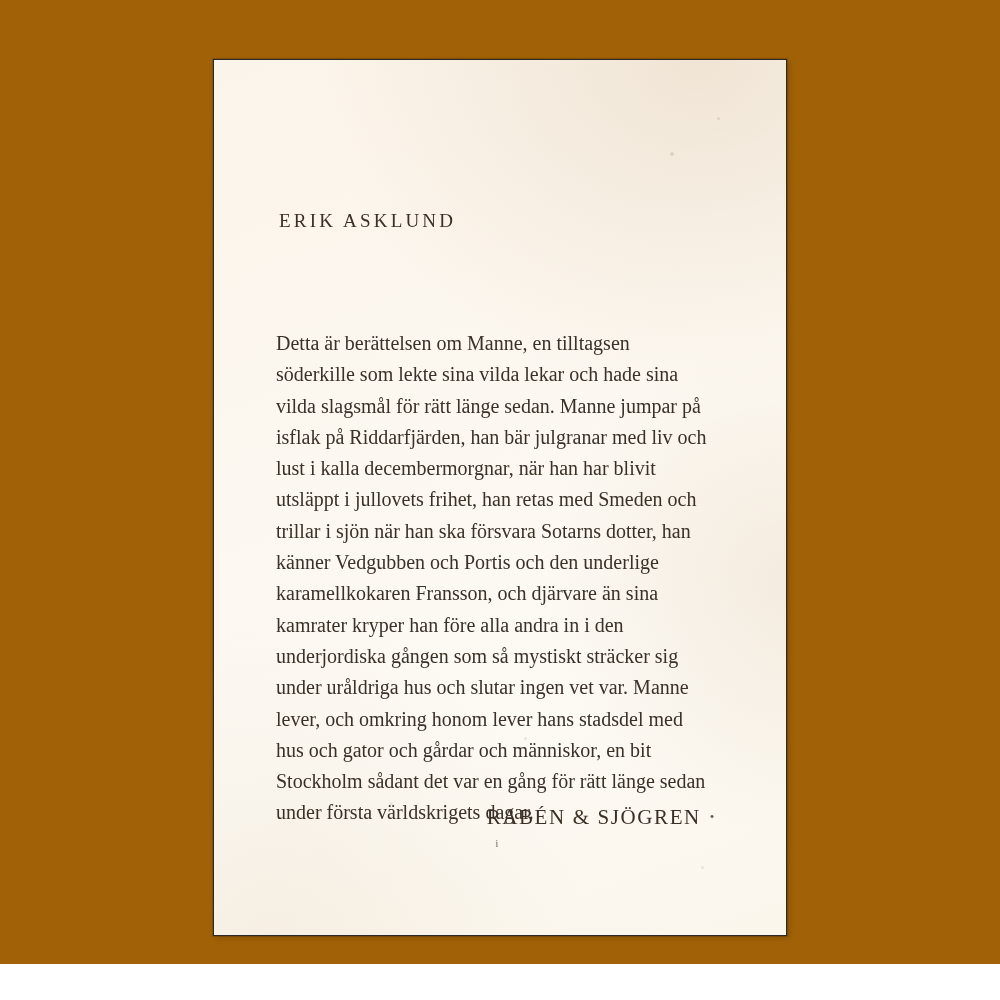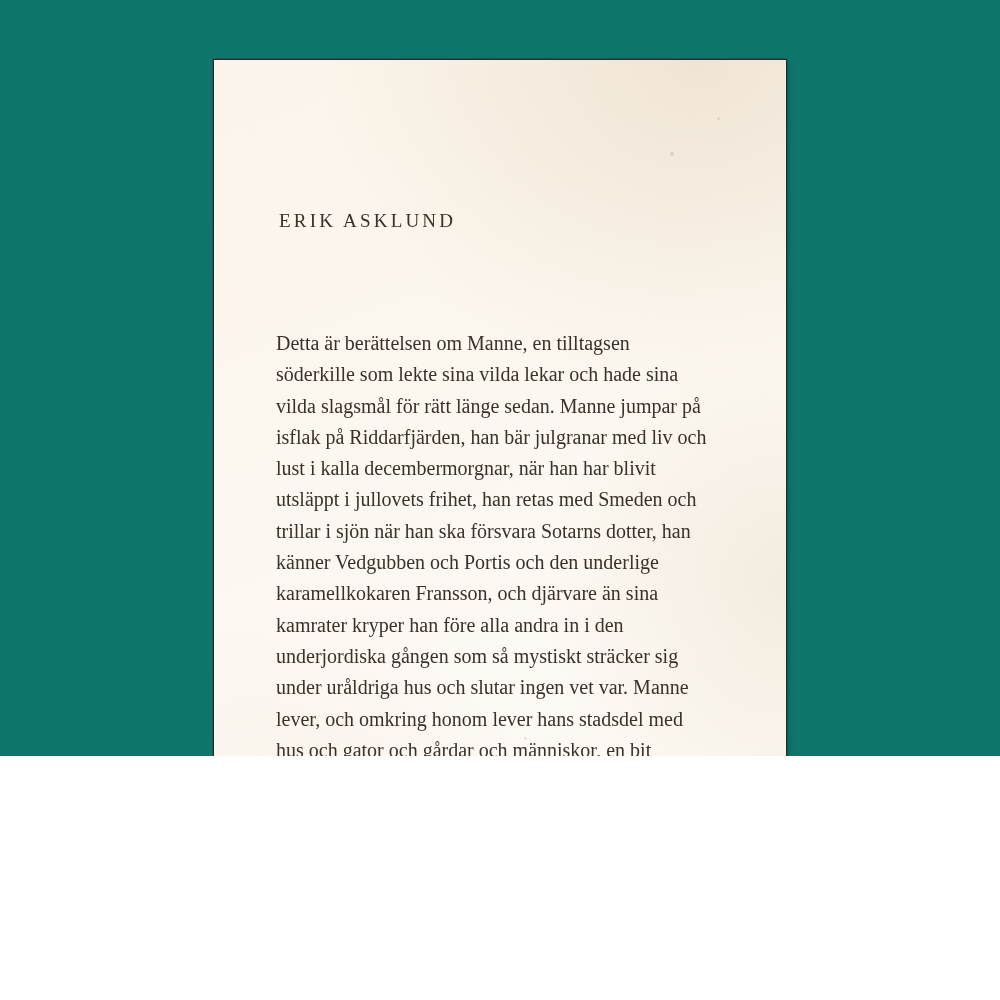--- a/index.html
+++ b/index.html
@@ -6,22 +6,22 @@
     margin: 0;
     padding: 0;
     width: 1000px;
     height: 1000px;
     background: #ffffff;
     font-family: "Liberation Serif", serif;
   }
   #stage {
     position: relative;
     width: 1000px;
-    height: 756px;
-    background: #0f766e;
+    height: 964px;
+    background: #a16207;
     overflow: hidden;
   }
   
   #book {
     position: absolute;
     left: 213px;
     top: 59px;
     width: 574px;
     height: 877px;
     background: linear-gradient(160deg, #fbf4ea 0%, #fcf7ef 35%, #fdfaf4 70%, #fbf6ec 100%);

